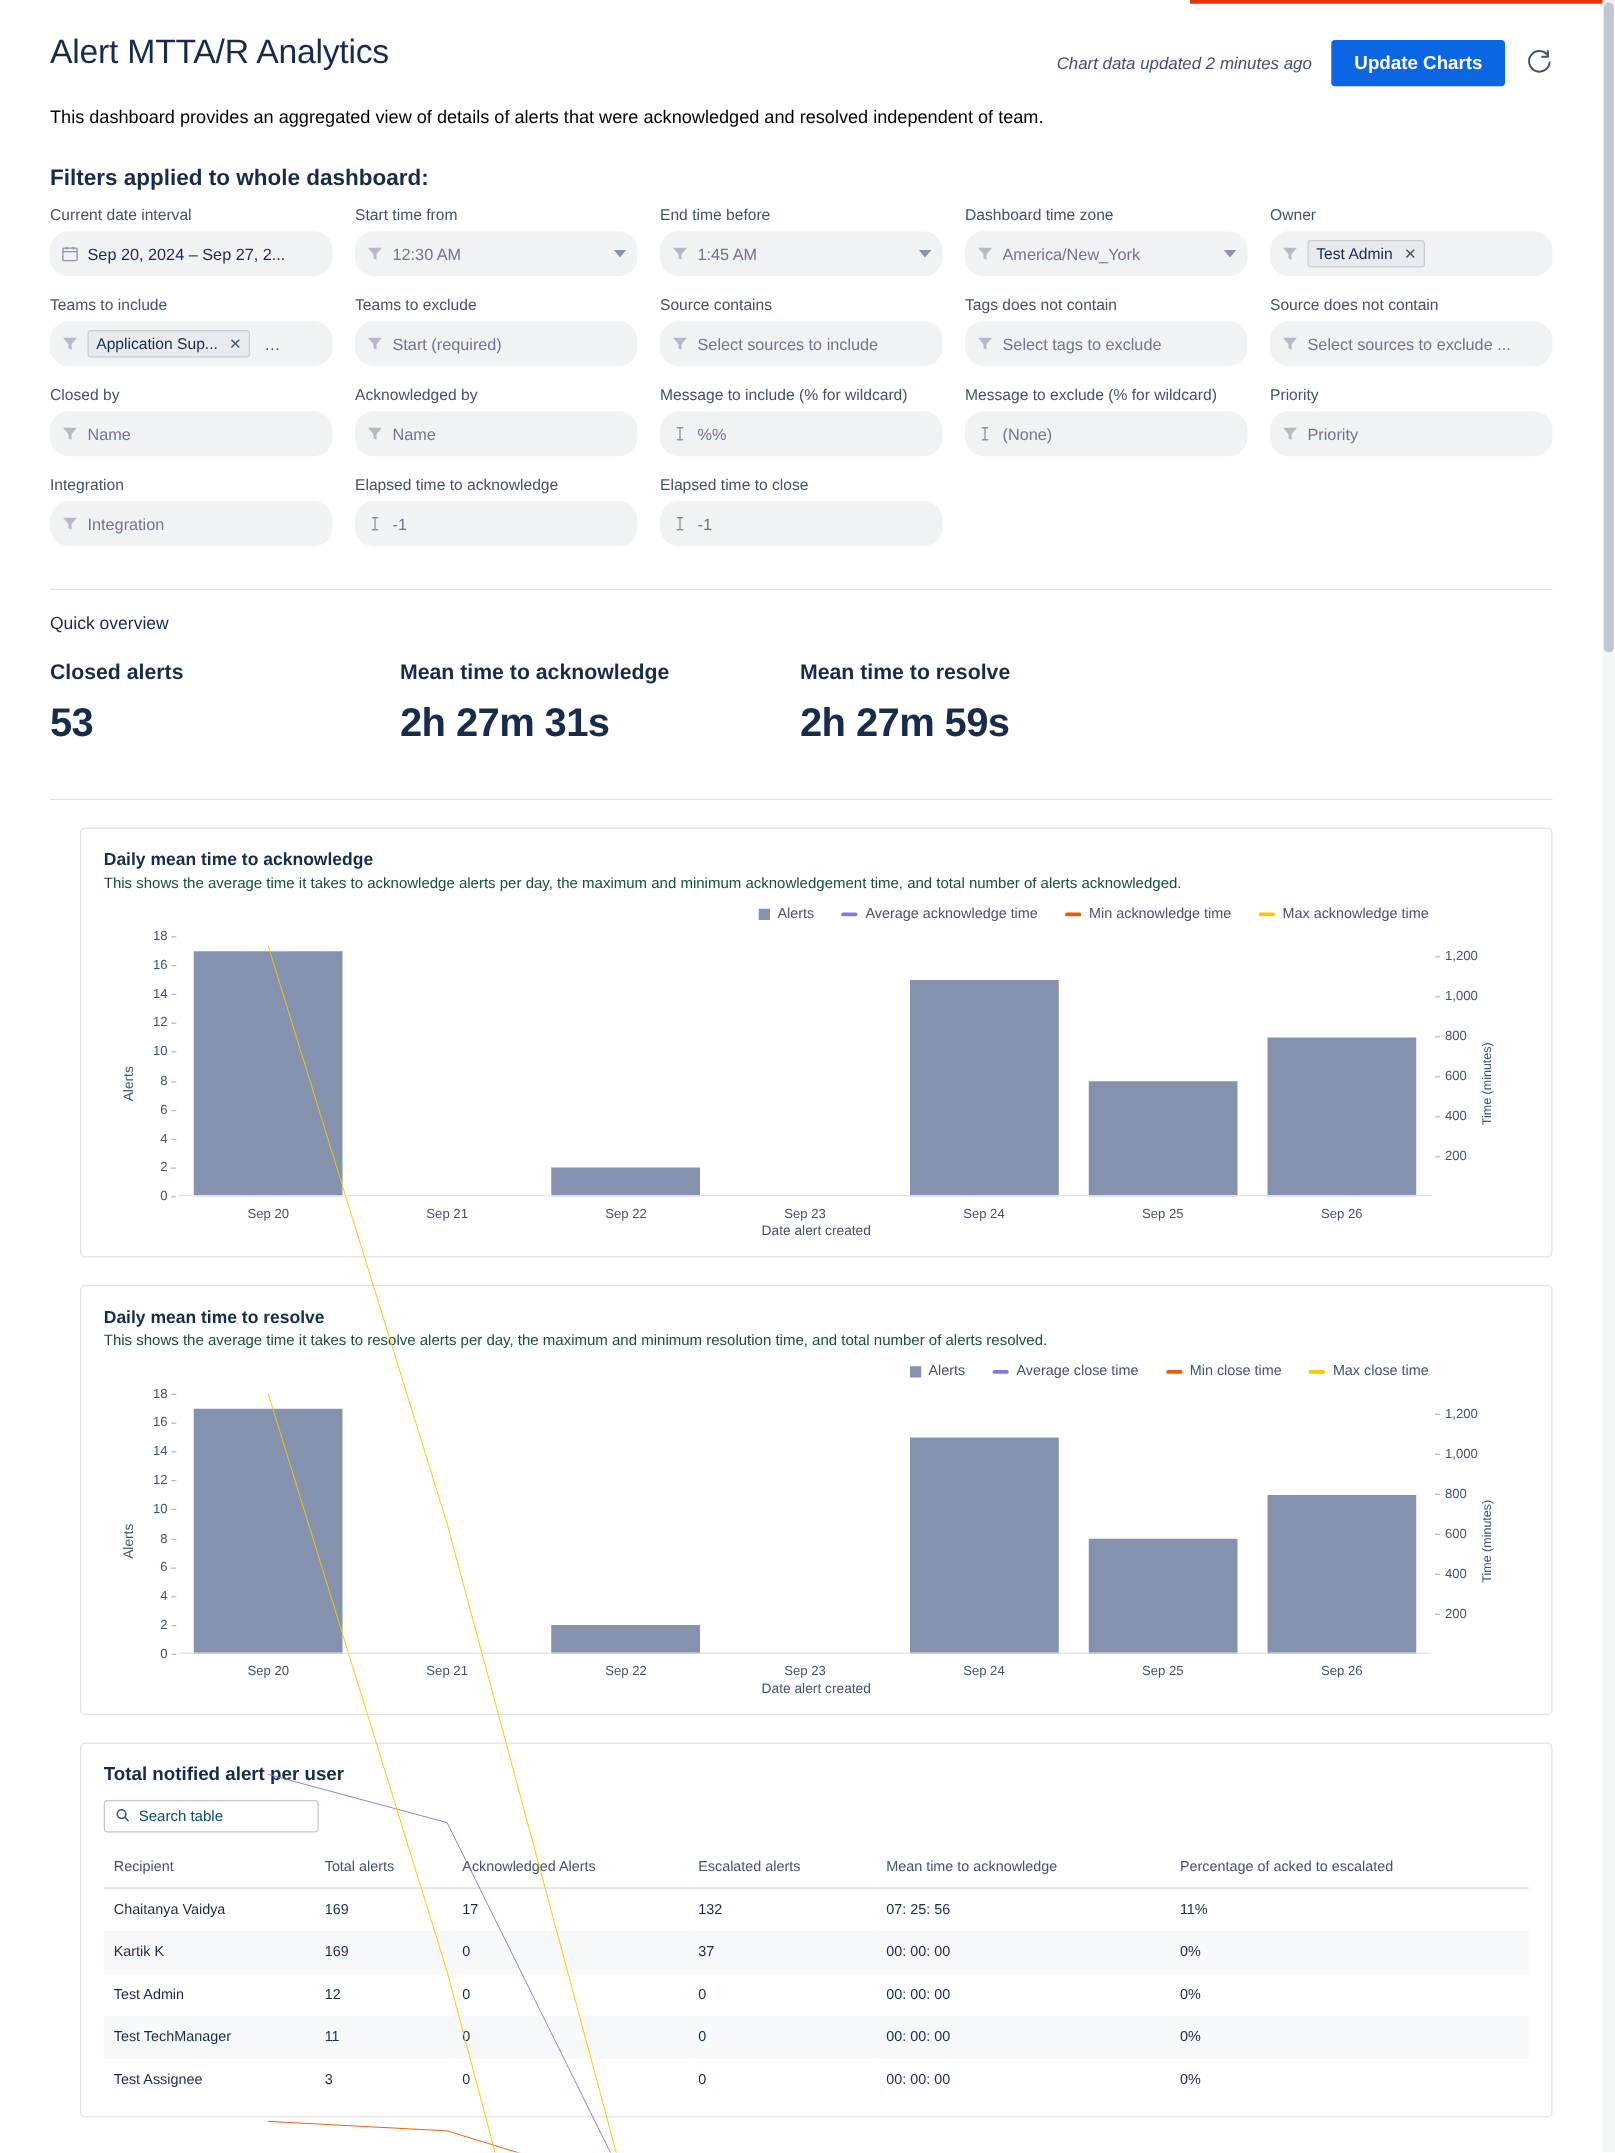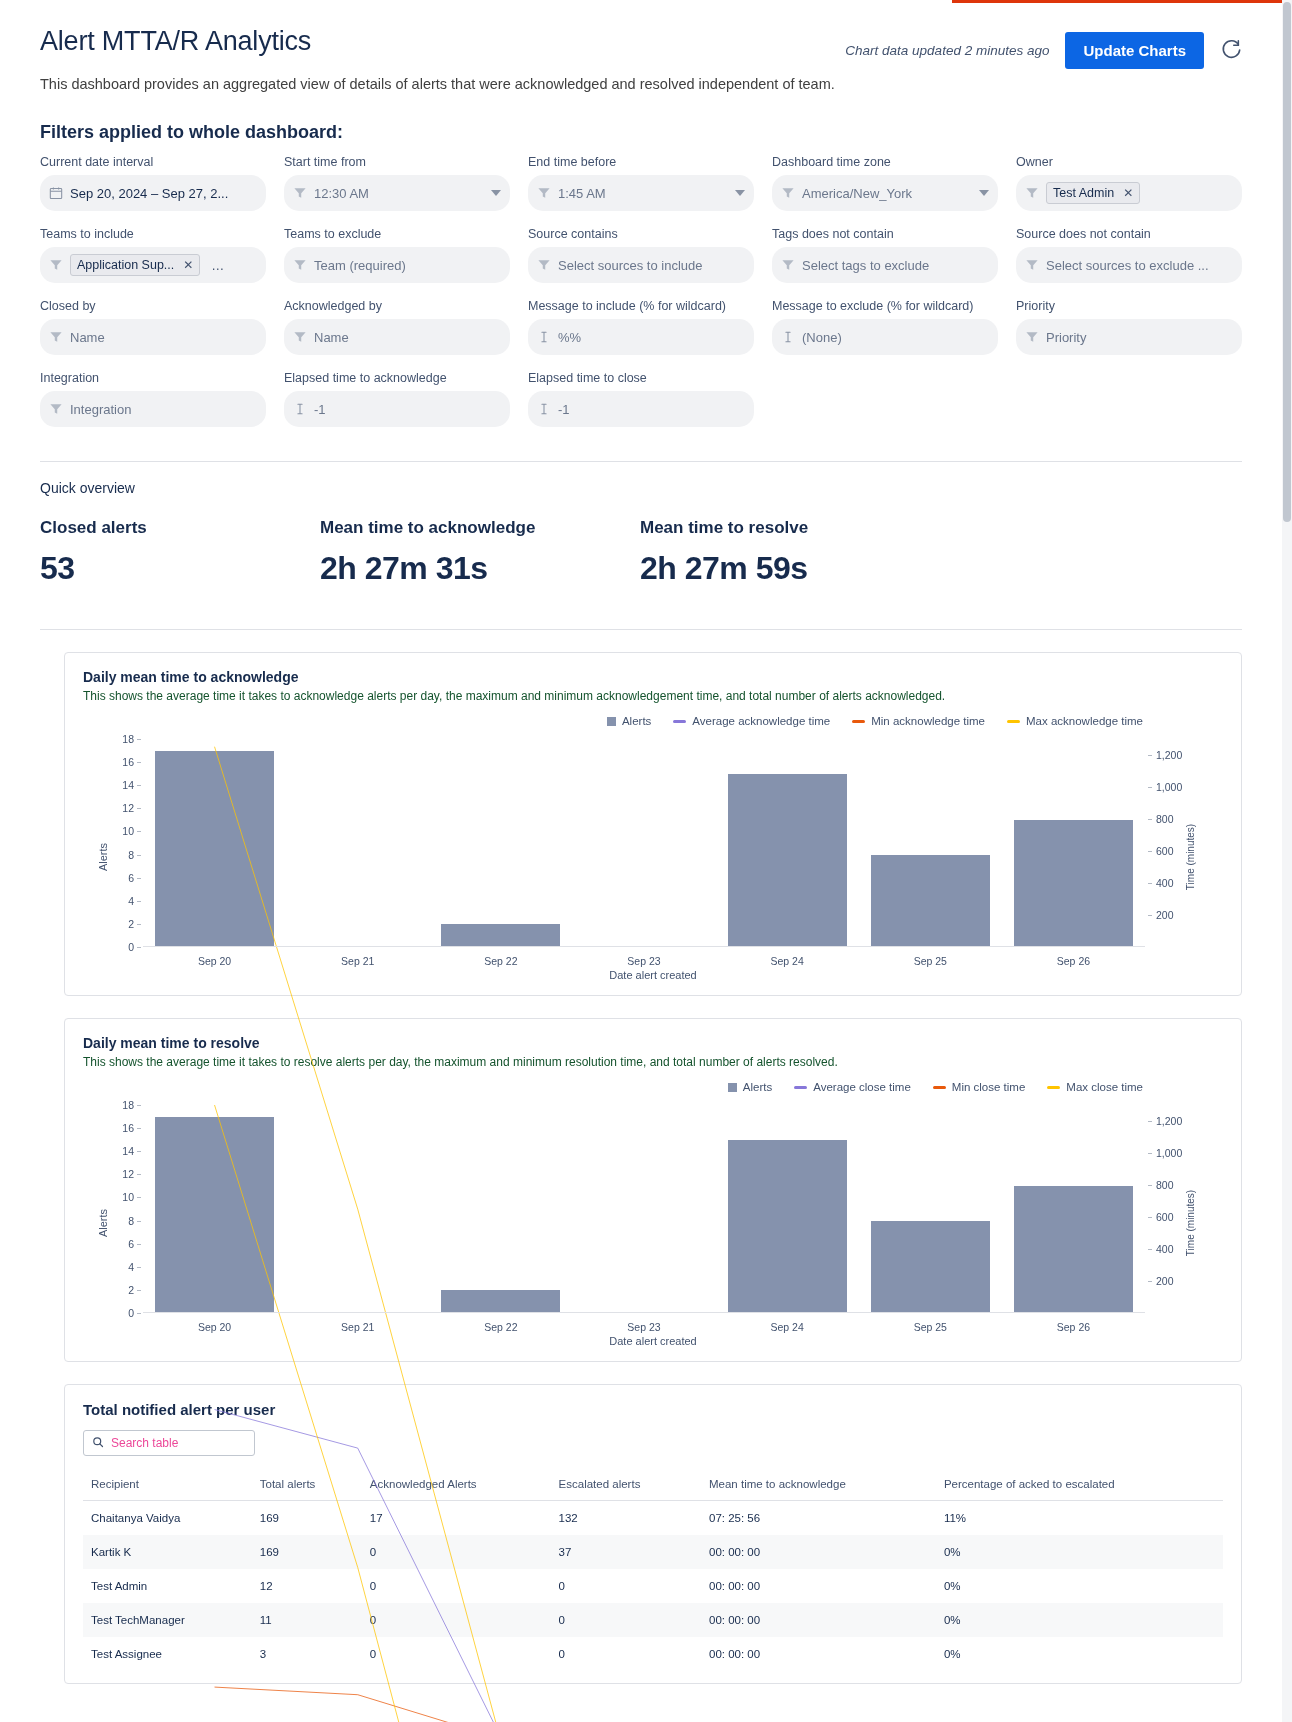--- a/index.html
+++ b/index.html
@@ -23,21 +23,21 @@
   .header-row { position:relative; display:flex; align-items:flex-start; padding-top:22px; }
   h1.title { font-size:27px; font-weight:400; color:#172b4d; margin:0; letter-spacing:-0.2px; }
   .header-right { margin-left:auto; display:flex; align-items:center; gap:16px; padding-top:6px; }
   .updated-text { font-size:13.5px; font-style:italic; color:#42526e; }
   .btn-primary {
     background:#0c66e4; color:#fff; border:none; border-radius:3px;
     font-size:15px; font-weight:700; padding:10px 18px; cursor:pointer;
     font-family:"Liberation Sans", sans-serif;
   }
   .refresh-icon { color:#42526e; font-size:21px; cursor:pointer; line-height:1; }
-  .subtitle { font-size:14.5px; color:#404040; margin-top:7px; font-weight:400; }
+  .subtitle { font-size:14.5px; color:#000000; margin-top:17px; font-weight:400; }
 
   
   .filters-label { font-size:18px; font-weight:700; color:#172b4d; margin-top:30px; }
   .filter-grid {
     display:grid; grid-template-columns:repeat(5, 1fr);
     column-gap:18px; row-gap:0px; margin-top:12px;
   }
   .filter-cell { margin-bottom:16px; }
   .filter-label { font-size:12.5px; color:#42526e; margin-bottom:6px; }
   .filter-box {
@@ -93,21 +93,21 @@
   .axis-x { position:absolute; left:0; right:0; bottom:0; height:1px; background:#dfe1e6; }
   .bar { position:absolute; bottom:0; background:#8592ad; }
   .xlab { position:absolute; top:100%; transform:translateX(-50%); margin-top:8px; font-size:10.5px; color:#42526e; white-space:nowrap; }
   .x-title { position:absolute; left:50%; transform:translateX(-50%); bottom:2px; font-size:11px; color:#42526e; }
   .svg-lines { position:absolute; inset:0; overflow:visible; }
 
   
   .tbl-title { font-size:15px; font-weight:700; color:#172b4d; }
   .search-box {
     margin-top:12px; width:172px; height:26px; border:1px solid #c1c7d0; border-radius:3px;
-    display:flex; align-items:center; gap:7px; padding:0 8px; font-size:12px; color:#ec4899;
+    display:flex; align-items:center; gap:7px; padding:0 8px; font-size:12px; color:#0c4a6e;
   }
   table { width:100%; border-collapse:collapse; margin-top:16px; }
   thead th {
     text-align:left; font-size:11.5px; font-weight:400; color:#42526e;
     padding:6px 8px 10px 8px; border-bottom:1px solid #dfe1e6;
   }
   tbody td { font-size:11.5px; color:#172b4d; padding:11px 8px; }
   tbody tr:nth-child(even) { background:#f7f8f9; }
 </style>
 </head>
@@ -218,21 +218,21 @@
           </div>
         </div>
         <div class="filter-cell">
           <div class="filter-label">Teams to exclude</div>
           <div class="filter-box">
             <span class="ficon">
               <svg width="14" height="14" viewBox="0 0 16 16" fill="#b3bac5">
                 <path d="M1.6 2.6h12.8L9.4 8.4v5L6.6 12V8.4z"></path>
               </svg>
             </span>
-            <span class="ph">Team (required)</span>
+            <span class="ph">Start (required)</span>
           </div>
         </div>
         <div class="filter-cell">
           <div class="filter-label">Source contains</div>
           <div class="filter-box">
             <span class="ficon">
               <svg width="14" height="14" viewBox="0 0 16 16" fill="#b3bac5">
                 <path d="M1.6 2.6h12.8L9.4 8.4v5L6.6 12V8.4z"></path>
               </svg>
             </span>

